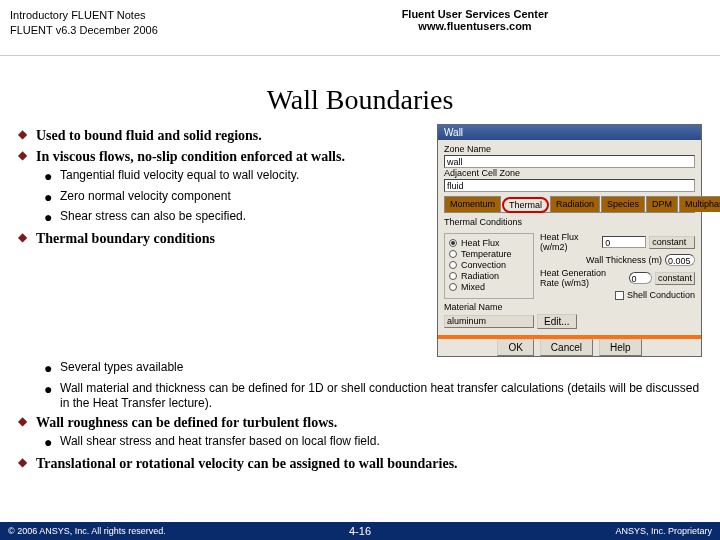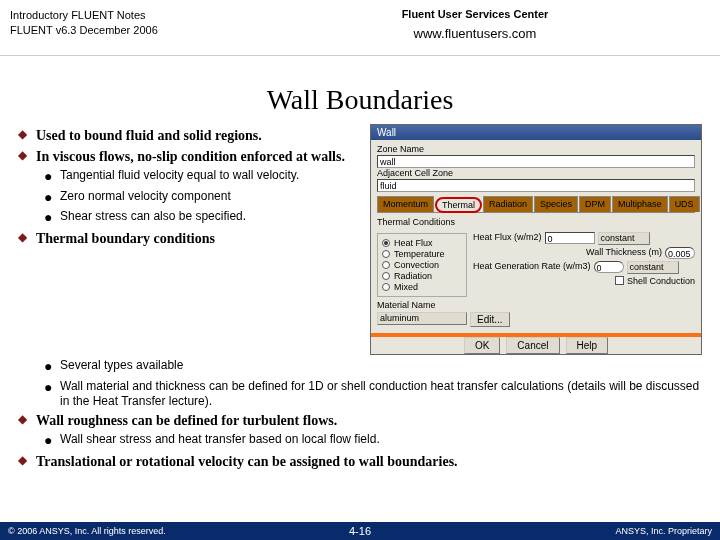--- a/index.html
+++ b/index.html
@@ -1,27 +1,27 @@
 <!DOCTYPE html>
 <html><head>
 <meta charset="utf-8">
 <style>
   * { box-sizing: border-box; margin: 0; padding: 0; }
   body { width: 720px; height: 540px; font-family: Arial, sans-serif; background: #fff; position: relative; overflow: hidden; }
   .header { display: flex; height: 56px; border-bottom: 1px solid #ccc; }
   .header-left { width: 230px; background: #fff; padding: 8px 10px; font-size: 11px; line-height: 1.4; }
   .header-center { flex: 1; background: #fff; text-align: center; font-weight: bold; font-size: 11px; padding: 8px 4px; }
-  .header-center .url { font-weight: normal; margin-top: 6px; font-size: 13px; }
+  .header-center .url { font-weight: bold; font-size: 11px; }
   .header-right { width: 170px; background: #0a2b6b; color: #fff; display: flex; align-items: center; justify-content: center; font-weight: bold; }
   .logo-text { font-size: 20px; font-style: italic; letter-spacing: 1px; }
   .logo-brand { font-size: 10px; position: absolute; top: 6px; right: 10px; color: #fff; font-weight: bold; letter-spacing: 1px; }
   .title { font-family: "Times New Roman", serif; font-size: 28px; text-align: center; margin: 28px 0 8px; }
   .content { display: flex; padding: 0 18px; }
   .left-col { flex: 1; padding-right: 8px; }
-  .right-col { width: 332px; }
+  .right-col { width: 265px; }
   .bul { display: flex; margin: 3px 0; font-family: "Times New Roman", serif; font-size: 14px; line-height: 1.25; }
   .bul .mk { width: 18px; color: #7a1a1a; font-size: 12px; flex-shrink: 0; }
   .bul.sub { margin-left: 26px; font-family: Arial, sans-serif; font-size: 12px; }
   .bul.sub .mk { color: #000; font-size: 14px; width: 16px; }
   .bul.bold > span:last-child { font-weight: bold; }
   .full { padding: 0 18px; }
   .full .bul { font-size: 14px; }
   .full .bul.sub { font-size: 12px; }
   .dialog { border: 1px solid #666; background: #e8e6dc; font-size: 9px; font-family: Arial, sans-serif; }
   .dlg-title { background: linear-gradient(#4a6aa8,#2a4a88); color: #fff; padding: 2px 6px; font-size: 10px; }
@@ -29,21 +29,21 @@
   .lbl { font-size: 9px; margin: 0 0 1px; }
   .inp { background: #fff; border: 1px inset #999; height: 13px; width: 100%; padding: 0 2px; line-height: 13px; font-size: 9px; }
   .tabs { display: flex; gap: 1px; border-bottom: 1px solid #888; margin: 4px 0 4px; font-size: 9px; }
   .tab { padding: 2px 5px; background: #a16207; border: 1px solid #888; border-bottom: none; }
   .tab.active { background: #e8e6dc; position: relative; top: 1px; }
   .tab.hl { border: 2px solid #c00; border-radius: 8px; padding: 1px 5px; }
   .tc-title { font-size: 9px; margin: 3px 0; }
   .radio-row { display: flex; align-items: center; gap: 4px; margin: 1px 0; font-size: 9px; }
   .radio { width: 8px; height: 8px; border: 1px solid #555; border-radius: 50%; background: #fff; display: inline-block; }
   .radio.ck::after { content: ""; display: block; width: 4px; height: 4px; background: #333; border-radius: 50%; margin: 1px; }
-  .field-row { display: flex; gap: 3px; margin: 2px 0; font-size: 9px; }
+  .field-row { display: flex; align-items: center; gap: 3px; margin: 2px 0; font-size: 9px; }
   .num { background: #fff; border: 1px inset #999; width: 50px; height: 12px; font-size: 9px; padding: 0 2px; line-height: 12px; }
   .num.sm { width: 30px; border-radius: 6px; }
   .sel { background: #e0ddd0; border: 1px outset #ccc; width: 52px; height: 13px; font-size: 9px; padding: 0 2px; line-height: 11px; }
   .chk { width: 9px; height: 9px; border: 1px solid #555; background: #fff; display: inline-block; }
   .btns { display: flex; justify-content: center; gap: 6px; padding: 0; background: #e8e6dc; border-top: 4px solid #f97316; }
   .btn { background: #e0ddd0; border: 1px outset #ccc; padding: 2px 10px; font-size: 10px; }
   .sec { border: 1px solid #aaa; padding: 3px 4px; margin: 3px 0; }
   .footer { position: absolute; bottom: 0; left: 0; right: 0; height: 18px; background: #0a2b6b; color: #fff; font-size: 9px; display: flex; align-items: center; justify-content: space-between; padding: 0 8px; }
   .pgnum { position: absolute; left: 50%; transform: translateX(-50%); bottom: 3px; font-size: 11px; color: #fff; }
 </style>

